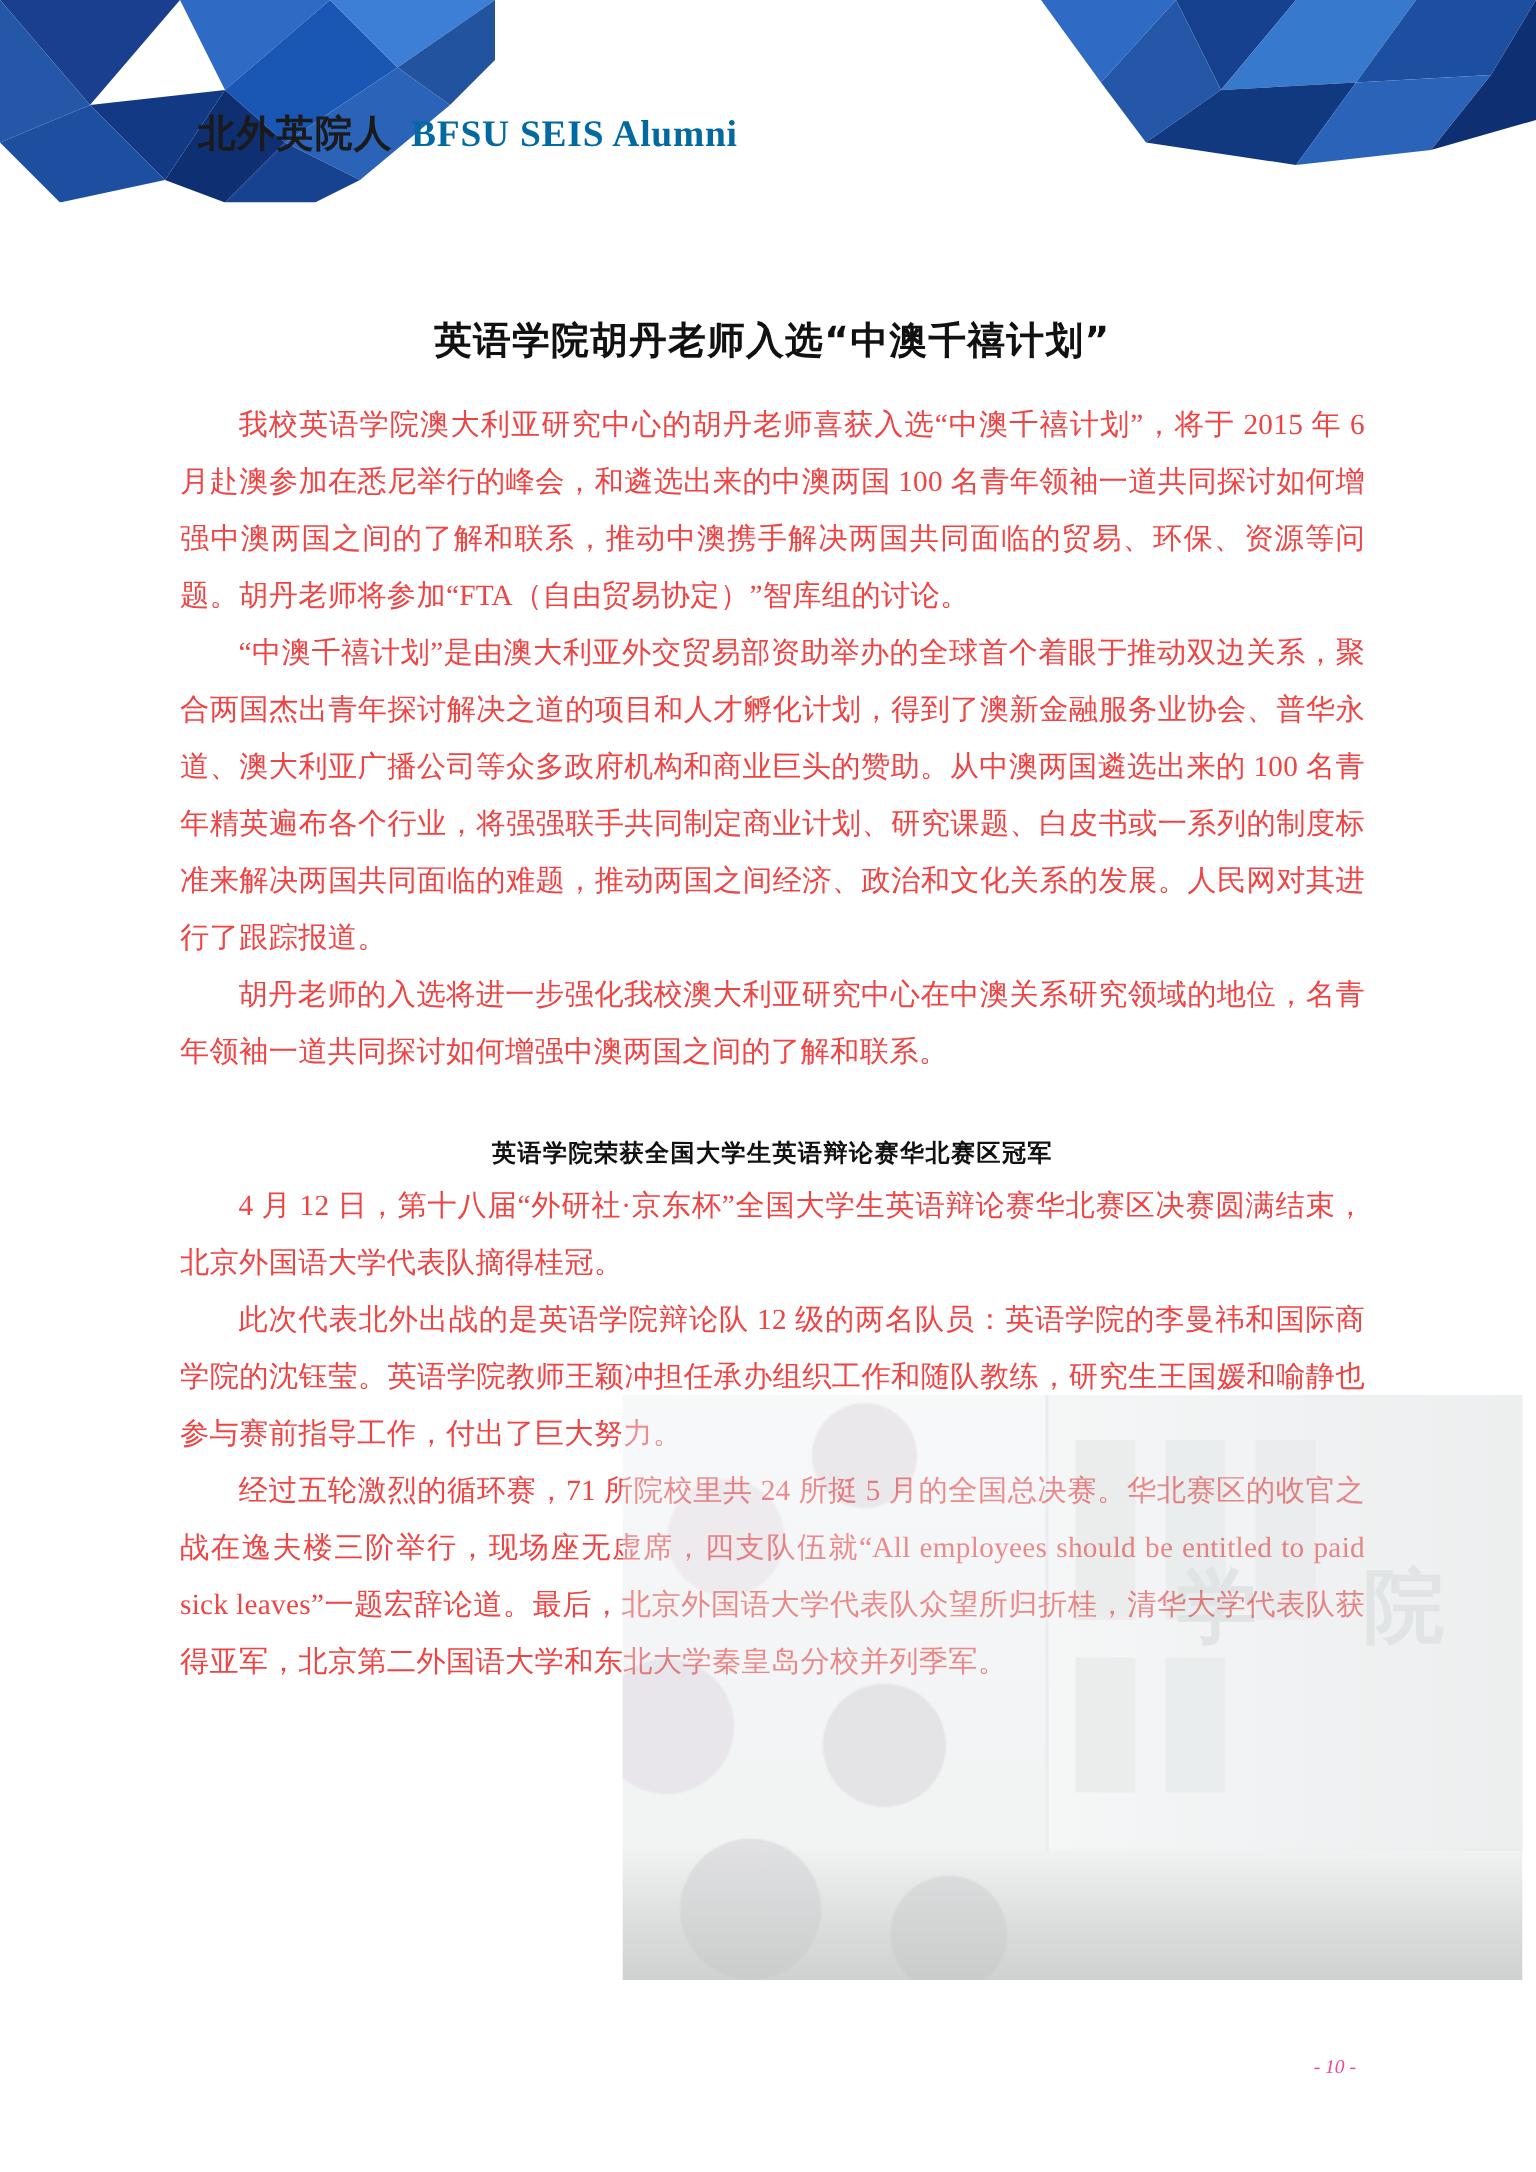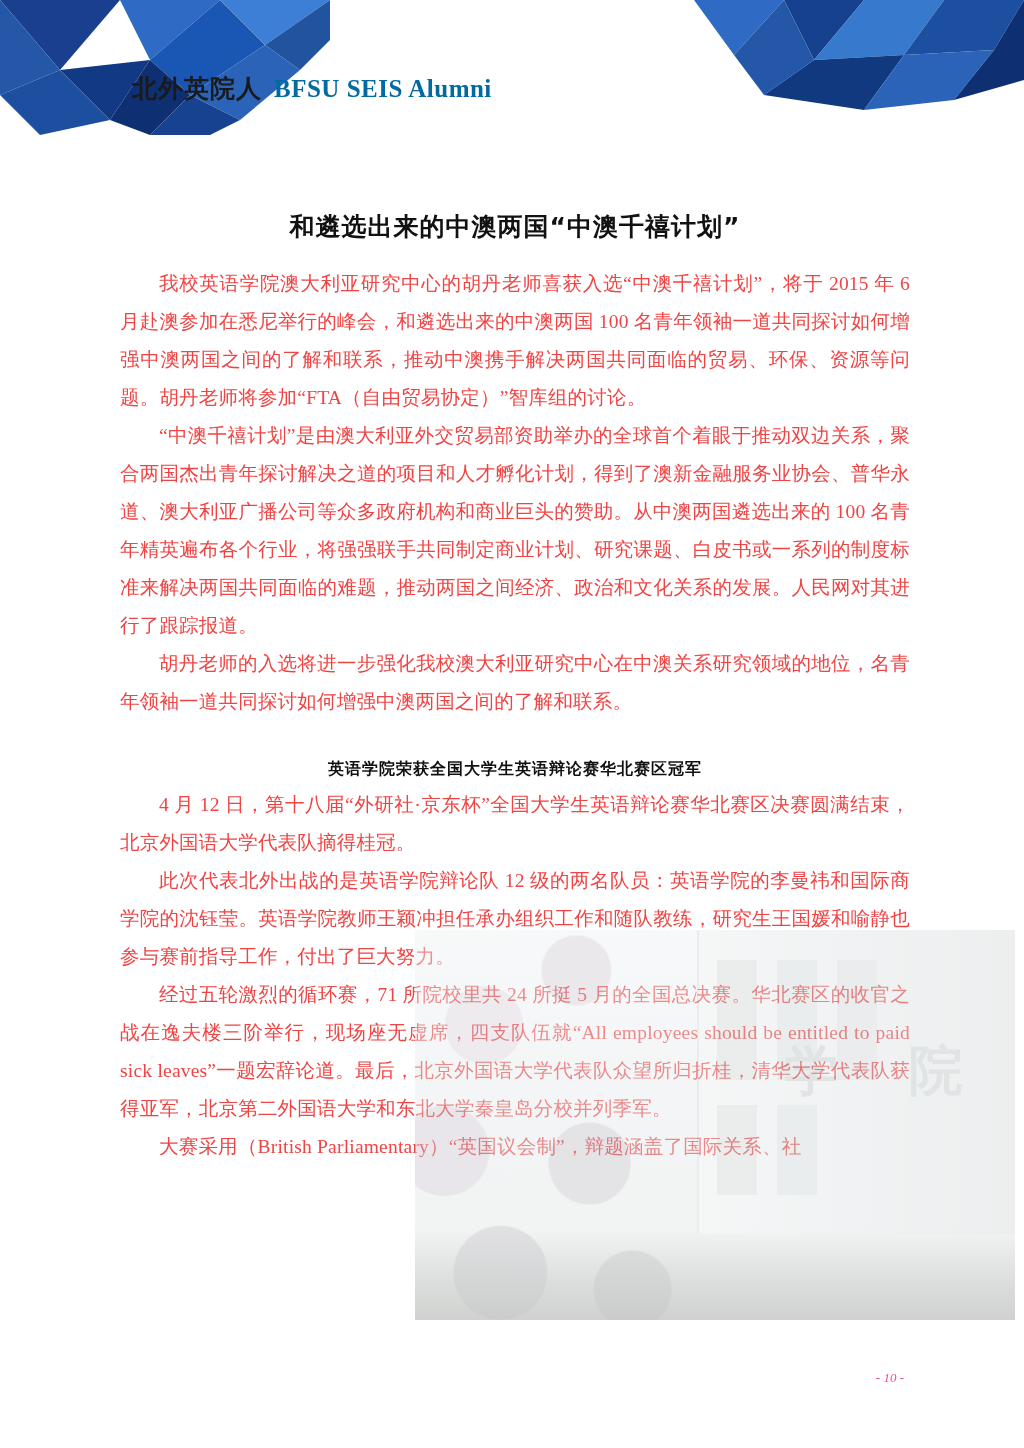--- a/index.html
+++ b/index.html
@@ -180,30 +180,29 @@
   <polygon points="300,50 330,0 330,80 260,100" fill="#0f2f73"></polygon>
 </svg>
 
 <div class="page-header">
   <span class="header-cn">北外英院人</span>
   <span class="header-en">BFSU SEIS Alumni</span>
 </div>
 
 <div class="content">
 
-  <h2 class="article-title">和遴选出来的中澳两国“中澳千禧计划”</h2>
+  <h2 class="article-title">英语学院胡丹老师入选“中澳千禧计划”</h2>
   <p class="para">我校英语学院澳大利亚研究中心的胡丹老师喜获入选“中澳千禧计划”，将于 2015 年 6 月赴澳参加在悉尼举行的峰会，和遴选出来的中澳两国 100 名青年领袖一道共同探讨如何增强中澳两国之间的了解和联系，推动中澳携手解决两国共同面临的贸易、环保、资源等问题。胡丹老师将参加“FTA（自由贸易协定）”智库组的讨论。</p>
   <p class="para">“中澳千禧计划”是由澳大利亚外交贸易部资助举办的全球首个着眼于推动双边关系，聚合两国杰出青年探讨解决之道的项目和人才孵化计划，得到了澳新金融服务业协会、普华永道、澳大利亚广播公司等众多政府机构和商业巨头的赞助。从中澳两国遴选出来的 100 名青年精英遍布各个行业，将强强联手共同制定商业计划、研究课题、白皮书或一系列的制度标准来解决两国共同面临的难题，推动两国之间经济、政治和文化关系的发展。人民网对其进行了跟踪报道。</p>
   <p class="para">胡丹老师的入选将进一步强化我校澳大利亚研究中心在中澳关系研究领域的地位，名青年领袖一道共同探讨如何增强中澳两国之间的了解和联系。</p>
 
   <h2 class="article-title second">英语学院荣获全国大学生英语辩论赛华北赛区冠军</h2>
   <p class="para">4 月 12 日，第十八届“外研社·京东杯”全国大学生英语辩论赛华北赛区决赛圆满结束，北京外国语大学代表队摘得桂冠。</p>
   <p class="para">此次代表北外出战的是英语学院辩论队 12 级的两名队员：英语学院的李曼祎和国际商学院的沈钰莹。英语学院教师王颖冲担任承办组织工作和随队教练，研究生王国媛和喻静也参与赛前指导工作，付出了巨大努力。</p>
   <p class="para">经过五轮激烈的循环赛，71 所院校里共 24 所挺 5 月的全国总决赛。华北赛区的收官之战在逸夫楼三阶举行，现场座无虚席，四支队伍就“All employees should be entitled to paid sick leaves”一题宏辞论道。最后，北京外国语大学代表队众望所归折桂，清华大学代表队获得亚军，北京第二外国语大学和东北大学秦皇岛分校并列季军。</p>
-  <p class="para">大赛采用（British Parliamentary）“英国议会制”，辩题涵盖了国际关系、社</p>
 
 </div>
 
 <div class="photo">
   <div class="sky"></div>
   <div class="building">
     <div class="win" style="left:18px;  top:30px;  width:40px; height:120px;"></div>
     <div class="win" style="left:78px;  top:30px;  width:40px; height:120px;"></div>
     <div class="win" style="left:138px; top:30px;  width:40px; height:120px;"></div>
     <div class="win" style="left:18px;  top:175px; width:40px; height:90px;"></div>

